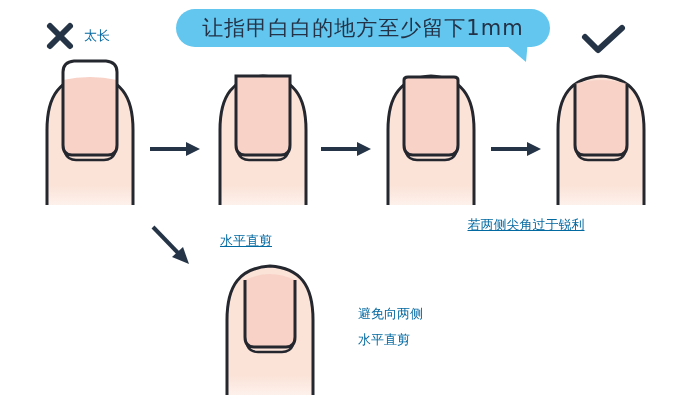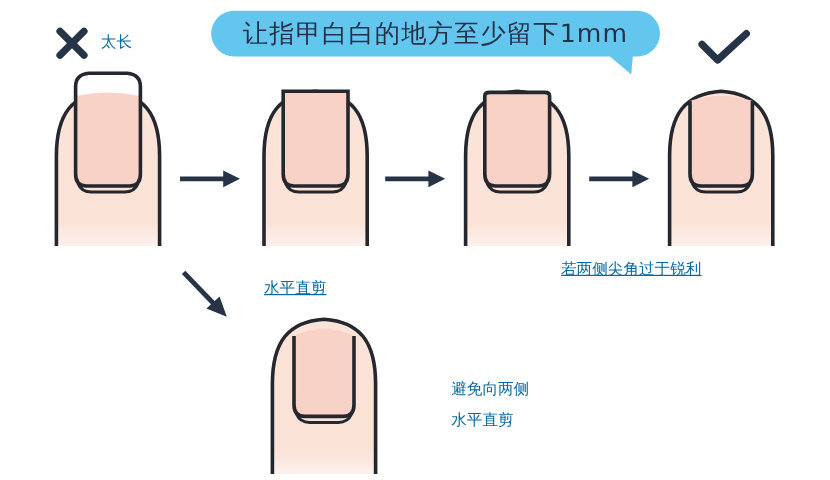--- a/index.html
+++ b/index.html
@@ -95,16 +95,16 @@
 
 <div class="bubble">
   <div class="bubble-text">让指甲白白的地方至少留下1mm</div>
 </div>
 
 <div class="label" style="left:84px;top:23px;">太长</div>
 <div class="label" style="left:220px;top:228px;text-decoration:underline;">水平直剪</div>
 <div class="label center" style="left:412px;top:212px;width:228px;text-decoration:underline;">
   <div>若两侧尖角过于锐利</div>
 </div>
-<div class="label" style="left:358px;top:312px;margin-left:18px;">
+<div class="label" style="left:358px;top:301px;">
   <div>避免向两侧</div>
   <div>水平直剪</div>
 </div>
 
 </body></html>

